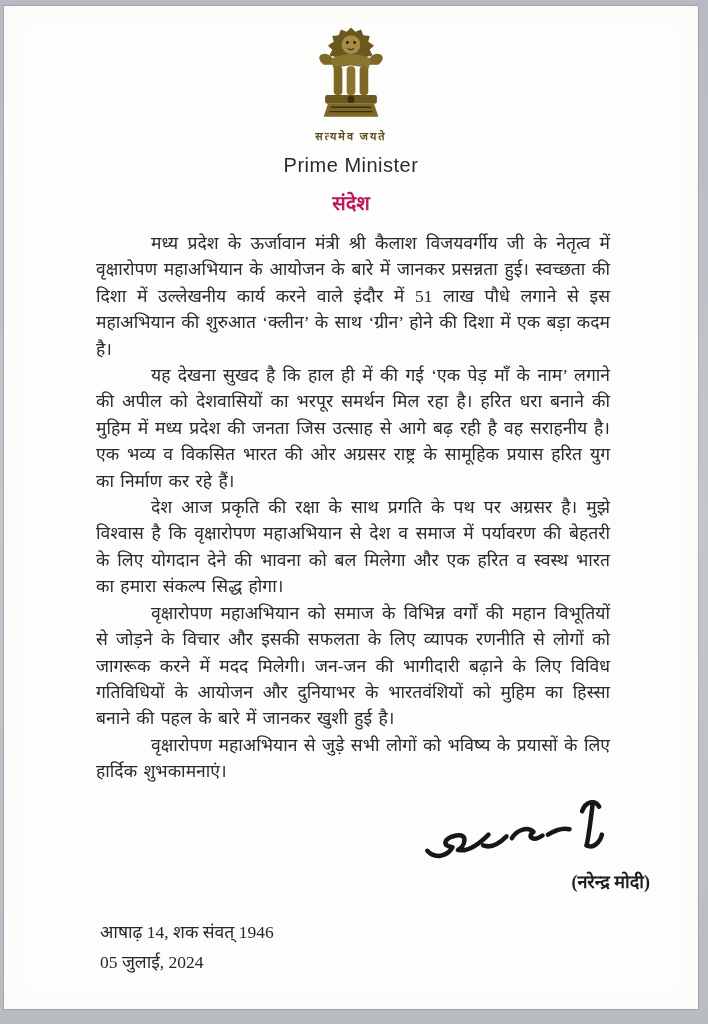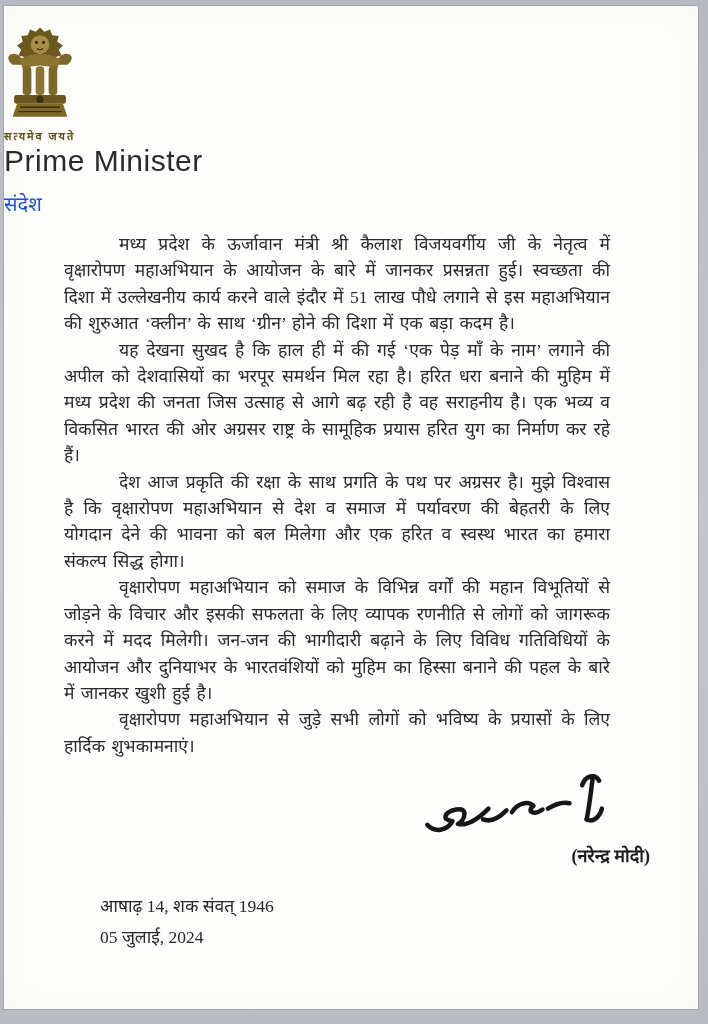--- a/index.html
+++ b/index.html
@@ -15,21 +15,21 @@
     background:linear-gradient(180deg,#b7bac0 0%,#c3c6cb 50%,#b9bcc1 100%);
   }
   .paper{
     position:absolute;
     left:4px;top:6px;right:10px;bottom:15px;
     background:#fdfdfc;
     box-shadow:0 0 0 1px rgba(120,125,132,.35), inset 0 0 40px rgba(0,0,0,.02);
     overflow:hidden;
   }
   .letterhead{
-    text-align:left;
+    text-align:center;
     padding-top:20px;
   }
   .emblem{
     display:inline-block;
     line-height:0;
   }
   .emblem-caption{
     font-size:11px;
     font-weight:bold;
     letter-spacing:2px;
@@ -37,34 +37,34 @@
     margin-top:3px;
   }
   .title-hindi{
     font-size:21px;
     color:#222;
     margin-top:9px;
     letter-spacing:1px;
   }
   .title-english{
     font-family:"Liberation Sans","DejaVu Sans",sans-serif;
-    font-size:30px;
+    font-size:20px;
     color:#2b2b2b;
-    margin-top:1px;
+    margin-top:11px;
     letter-spacing:.5px;
   }
   .subject{
     font-size:20px;
-    font-weight:normal;
-    color:#1d4ed8;
+    font-weight:bold;
+    color:#be185d;
     margin-top:12px;
   }
   .body-text{
     margin-top:14px;
-    padding:0 88px 0 60px;
+    padding:0 88px 0 92px;
     color:#2a2a2a;
     font-size:17.5px;
     line-height:26.4px;
     text-align:justify;
   }
   .body-text p{
     margin:0;
     text-indent:55px;
     word-spacing:2px;
   }

